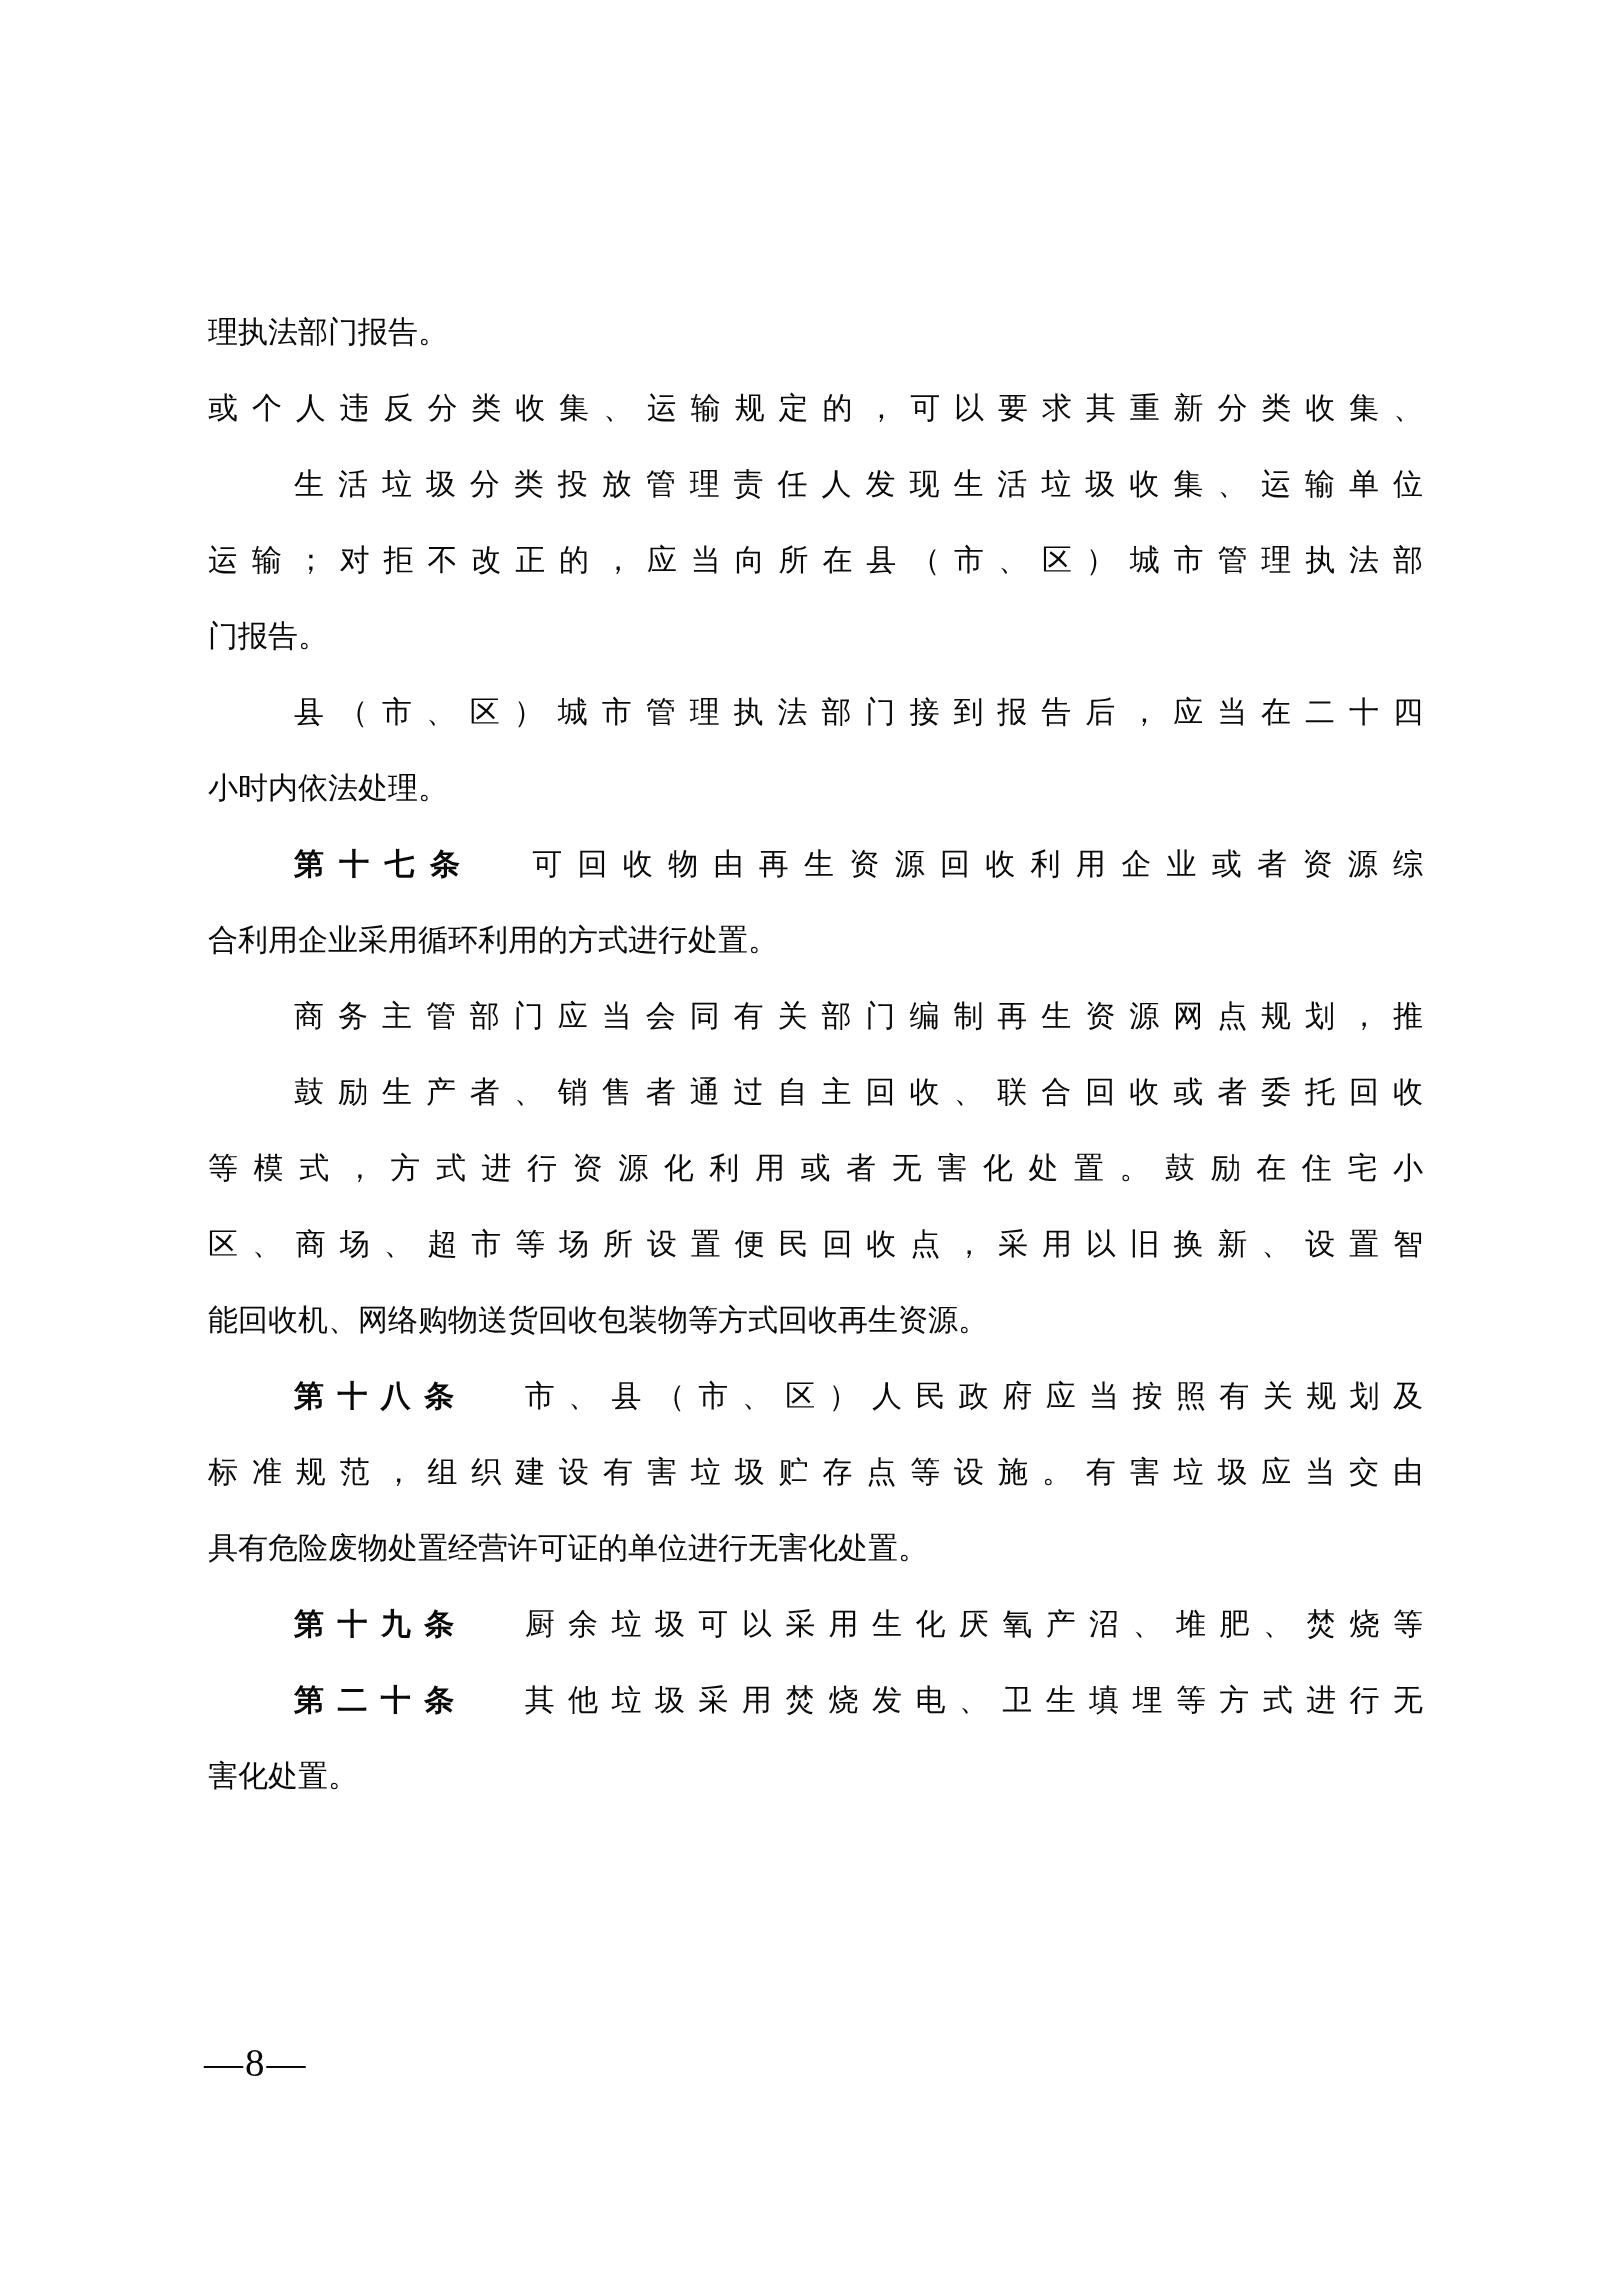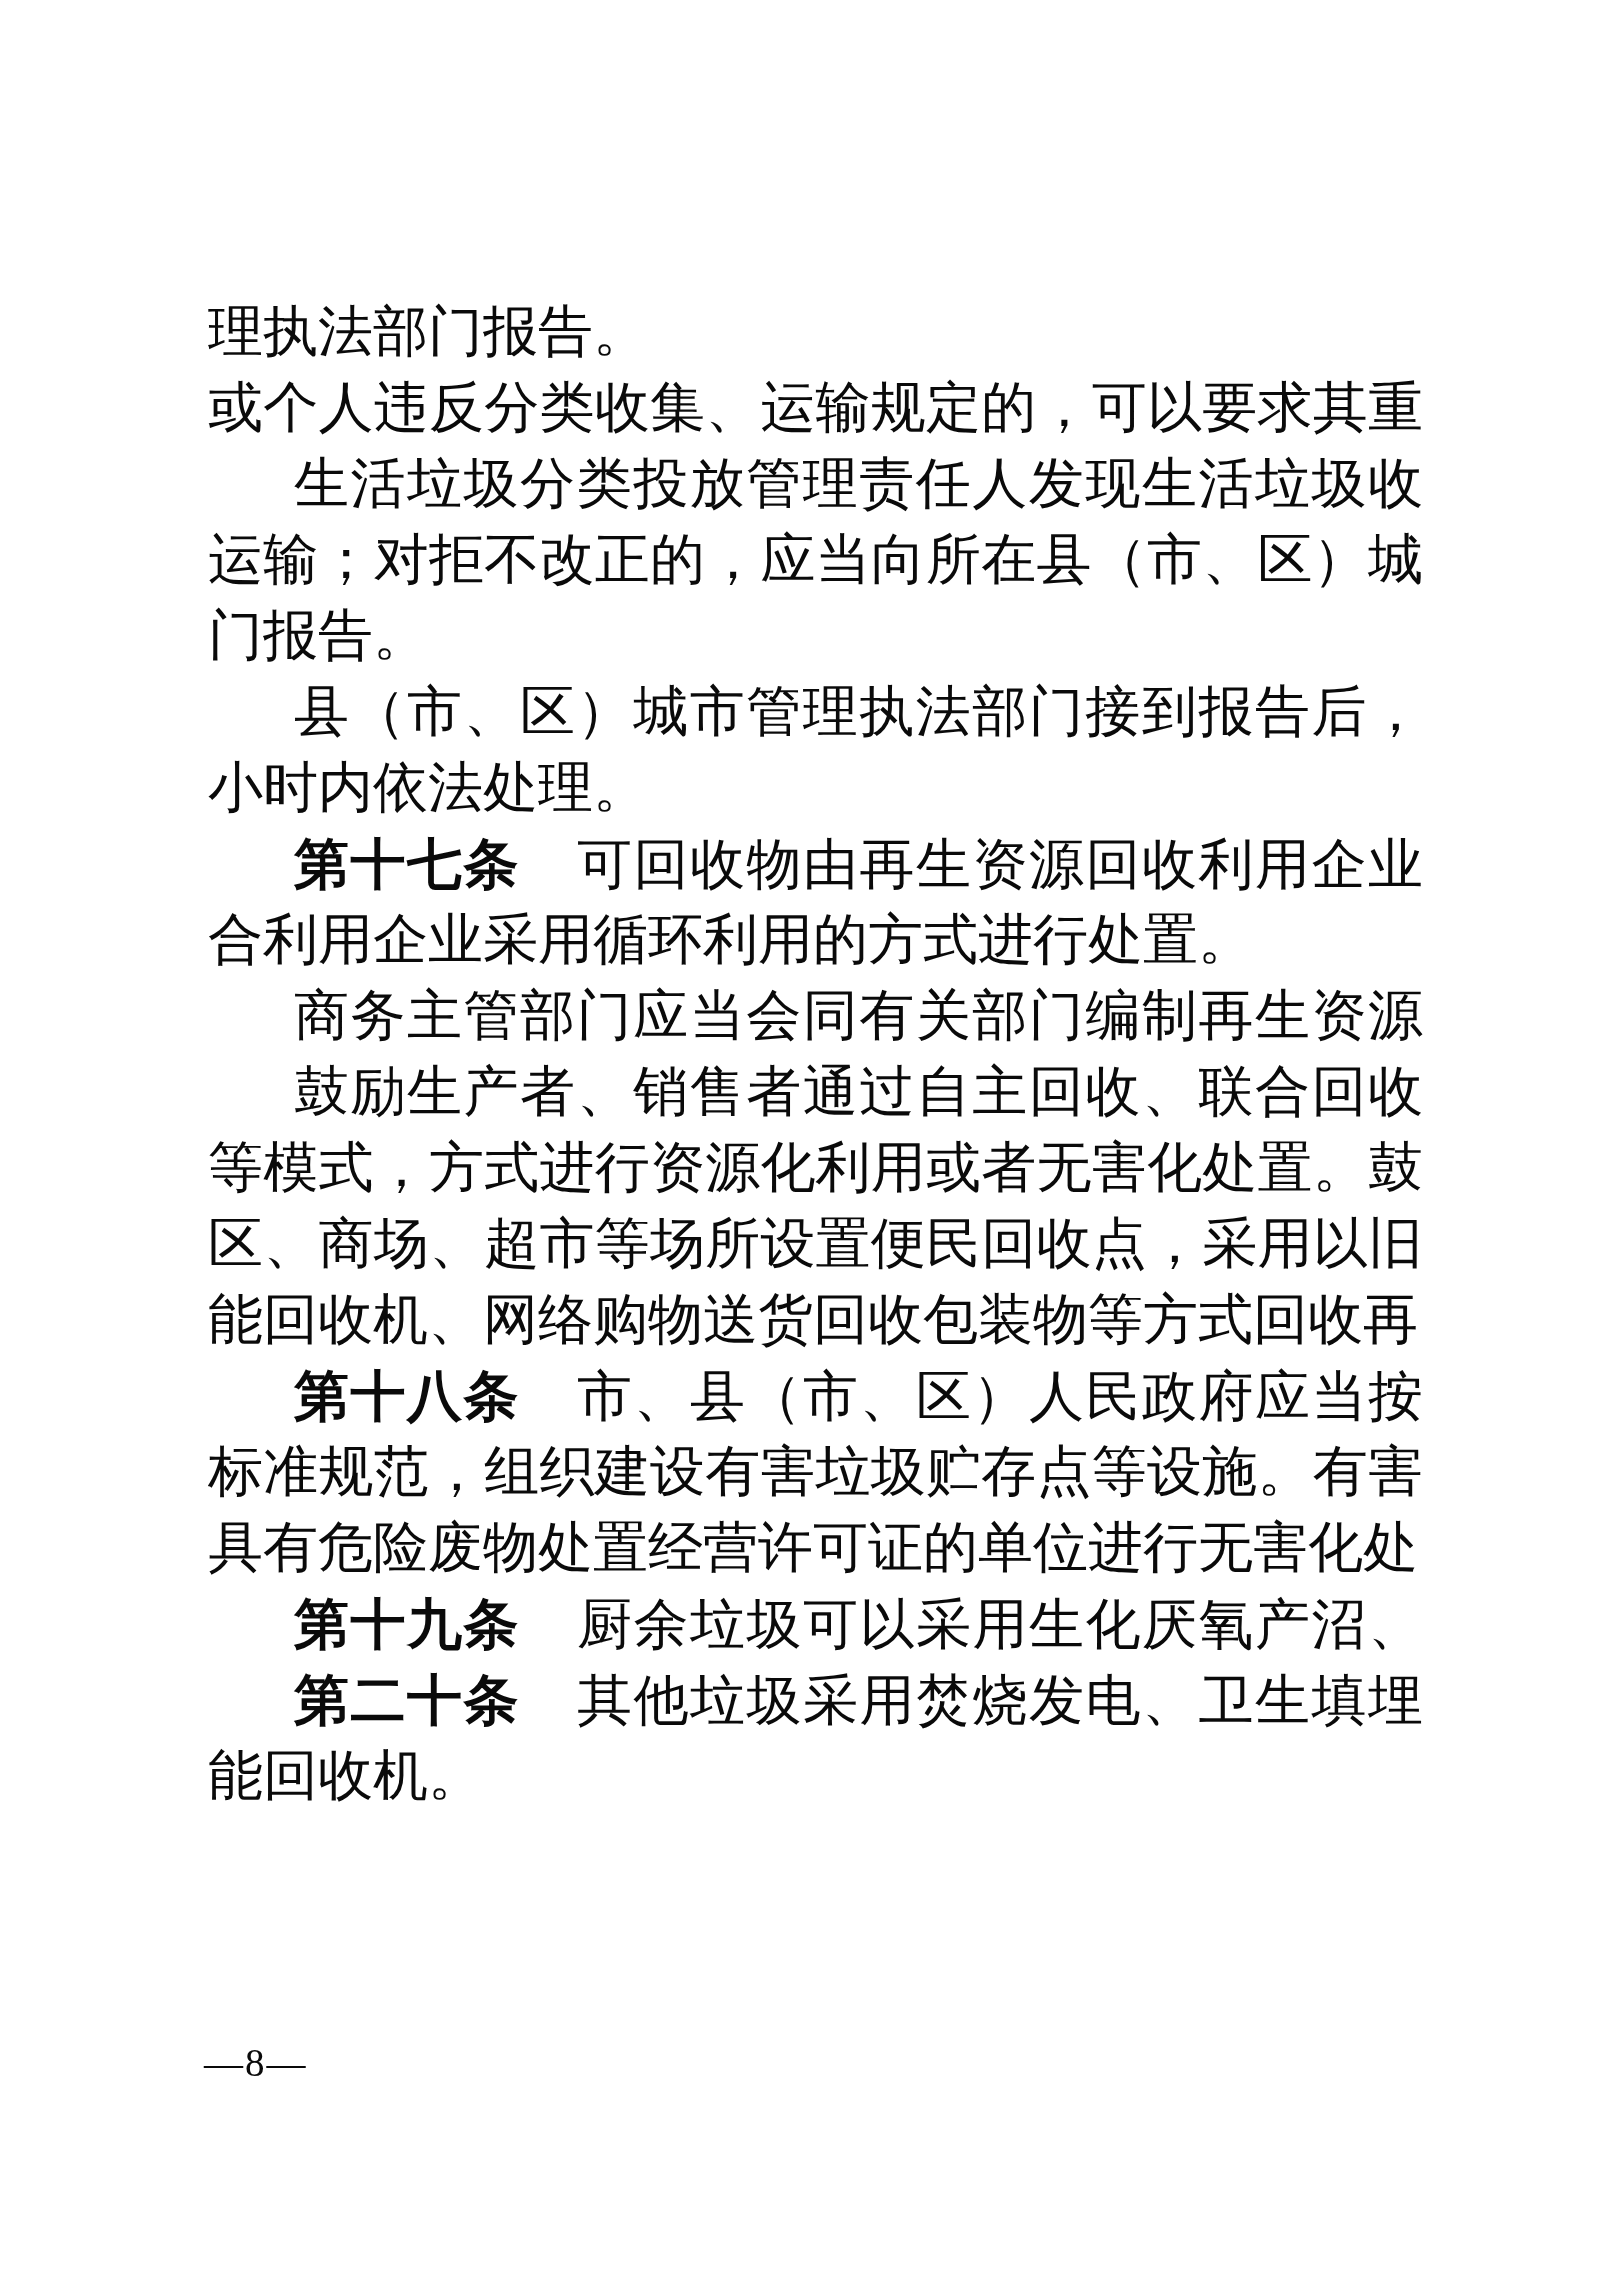--- a/index.html
+++ b/index.html
@@ -20,21 +20,21 @@
     width: 1621px;
     height: 2293px;
     background: #ffffff;
     overflow: hidden;
   }
   .text-block {
     position: absolute;
     left: 208px;
     top: 294px;
     width: 1215px;
-    font-size: 55px;
+    font-size: 30px;
     line-height: 76px;
     letter-spacing: 0;
   }
   .line {
     height: 76px;
     overflow: hidden;
   }
   .line.indent {
     text-indent: 86px;
   }
@@ -98,20 +98,20 @@
 
     <div class="line fill"><span>标准规范，组织建设有害垃圾贮存点等设施。有害垃圾应当交由</span></div>
 
     <div class="line"><span>具有危险废物处置经营许可证的单位进行无害化处置。</span></div>
 
     <div class="line indent fill"><span class="article-head">第十九条</span><span>厨余垃圾可以采用生化厌氧产沼、堆肥、焚烧等</span></div>
 
 
     <div class="line indent fill"><span class="article-head">第二十条</span><span>其他垃圾采用焚烧发电、卫生填埋等方式进行无</span></div>
 
-    <div class="line"><span>能回收机。</span></div>
+    <div class="line"><span>害化处置。</span></div>
 
   </div>
 
   <div class="page-number">—8—</div>
 
 </div>
 
 
 </body></html>

